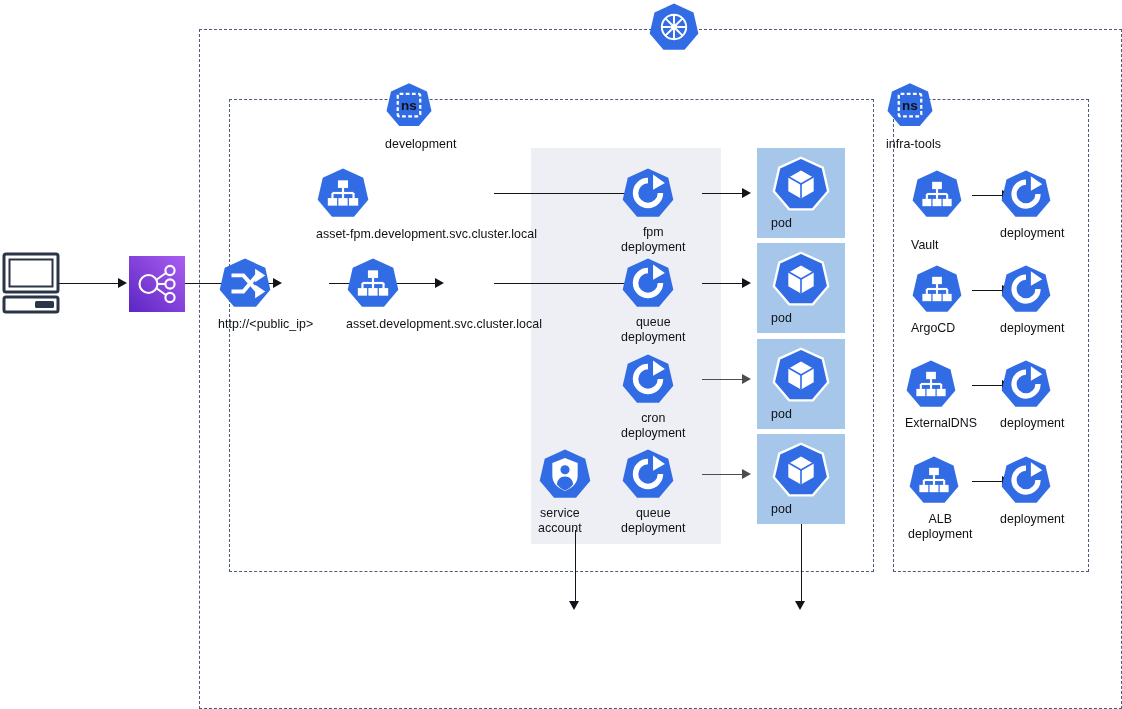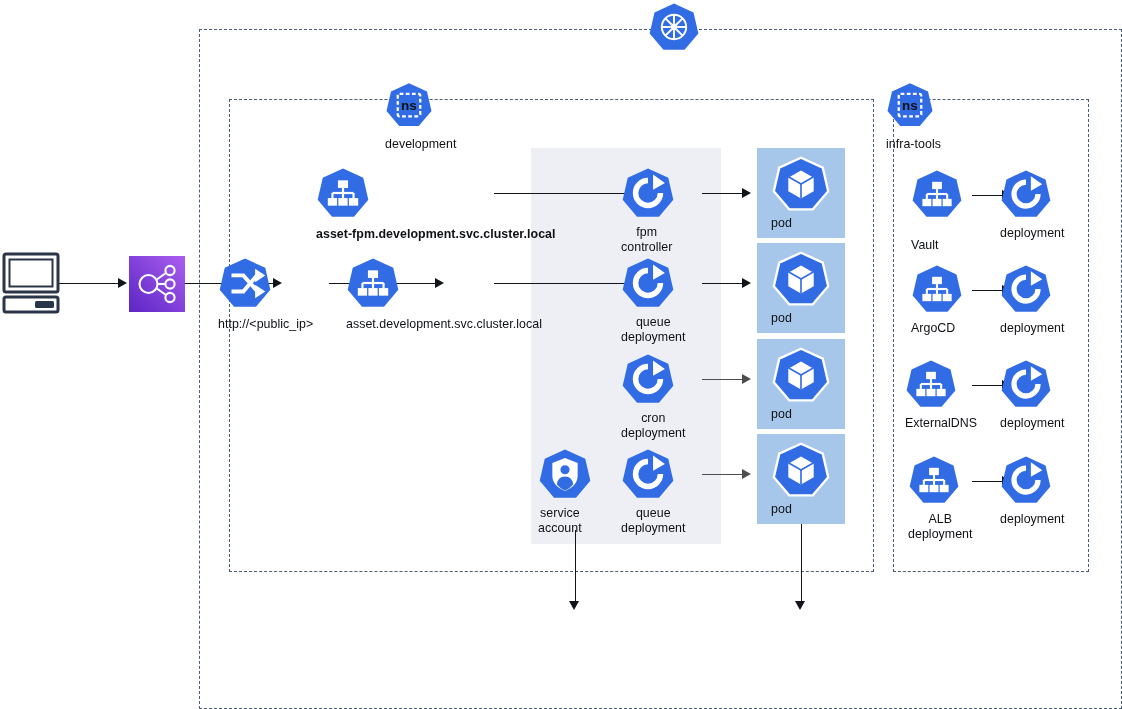--- a/index.html
+++ b/index.html
@@ -190,21 +190,21 @@
     <span class="glyph">
       <svg width="48" height="48" viewBox="0 0 64 64">
         <path d="M32 3 L56 14 L62 40 L45 60 L19 60 L2 40 L8 14 Z" fill="#326ce5"></path>
         <rect x="17" y="17" width="30" height="30" rx="2.5" fill="none" stroke="#ffffff" stroke-width="3" stroke-dasharray="5,3.2"></rect>
         <text x="32" y="39" text-anchor="middle" font-family="Liberation Sans, sans-serif" font-size="18" font-weight="bold" fill="#0f1115">ns</text>
       </svg>
     </span>
     <span class="lbl" style="margin-top:4px;">infra-tools</span>
   </div>
 
-  <div class="node" style="left:316px;top:166px;width:300px;font-weight:bold;">
+  <div class="node" style="left:316px;top:166px;width:300px;">
     <span class="glyph">
       <svg width="54" height="54" viewBox="0 0 64 64">
         <path d="M32 3 L56 14 L62 40 L45 60 L19 60 L2 40 L8 14 Z" fill="#326ce5"></path>
         <g fill="#ffffff">
           <rect x="26" y="17" width="12" height="9"></rect>
           <rect x="14" y="38" width="11" height="9"></rect>
           <rect x="26.5" y="38" width="11" height="9"></rect>
           <rect x="39" y="38" width="11" height="9"></rect>
         </g>
         <g stroke="#ffffff" stroke-width="2.6" fill="none">
@@ -243,21 +243,21 @@
 
   <div class="node" style="left:621px;top:166px;width:108px;">
     <span class="glyph">
       <svg width="54" height="54" viewBox="0 0 64 64">
         <path d="M32 3 L56 14 L62 40 L45 60 L19 60 L2 40 L8 14 Z" fill="#326ce5"></path>
         <path d="M32 14 A18 18 0 1 0 50 32 L43.5 32 A11.5 11.5 0 1 1 32 20.5 Z" fill="#ffffff"></path>
         <path d="M38 10 L52 20 L38 28 Z" fill="#ffffff"></path>
       </svg>
     </span>
     <span class="lbl" style="margin-top:1px;">fpm
-controller</span>
+deployment</span>
   </div>
 
   <div class="node" style="left:621px;top:256px;width:108px;">
     <span class="glyph">
       <svg width="54" height="54" viewBox="0 0 64 64">
         <path d="M32 3 L56 14 L62 40 L45 60 L19 60 L2 40 L8 14 Z" fill="#326ce5"></path>
         <path d="M32 14 A18 18 0 1 0 50 32 L43.5 32 A11.5 11.5 0 1 1 32 20.5 Z" fill="#ffffff"></path>
         <path d="M38 10 L52 20 L38 28 Z" fill="#ffffff"></path>
       </svg>
     </span>

